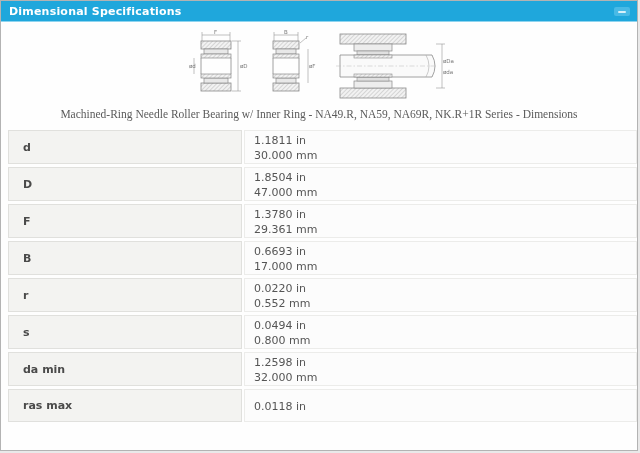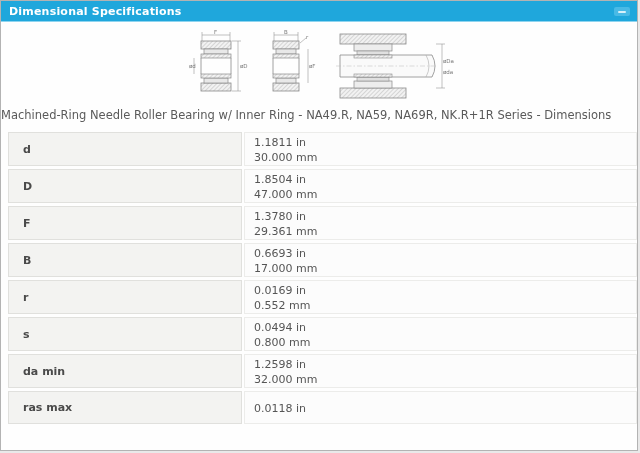--- a/index.html
+++ b/index.html
@@ -43,24 +43,25 @@
     box-sizing: border-box;
     padding-top: 4px;
   }
   .diagram-row {
     height: 72px;
     display: flex; justify-content: center; align-items: flex-end;
     gap: 16px;
     margin-top: 2px;
   }
   .caption {
-    text-align: left;
+    text-align: center;
     font-size: 11.5px;
     color: #5a5a5a;
     margin-top: 7px;
+    font-family: Liberation Serif, serif;
   }
   table.spec-table {
     border-collapse: separate;
     border-spacing: 2px 3px;
     margin: 7px 0 0 5px;
     width: 633px;
     table-layout: fixed;
   }
   table.spec-table th {
     width: 218px;
@@ -209,21 +210,21 @@
     <th>B</th>
     <td>
       <div>0.6693 in</div>
       <div>17.000 mm</div>
     </td>
   </tr>
 
   <tr>
     <th>r</th>
     <td>
-      <div>0.0169 in</div>
+      <div>0.0220 in</div>
       <div>0.552 mm</div>
     </td>
   </tr>
 
   <tr>
     <th>s</th>
     <td>
       <div>0.0494 in</div>
       <div>0.800 mm</div>
     </td>

